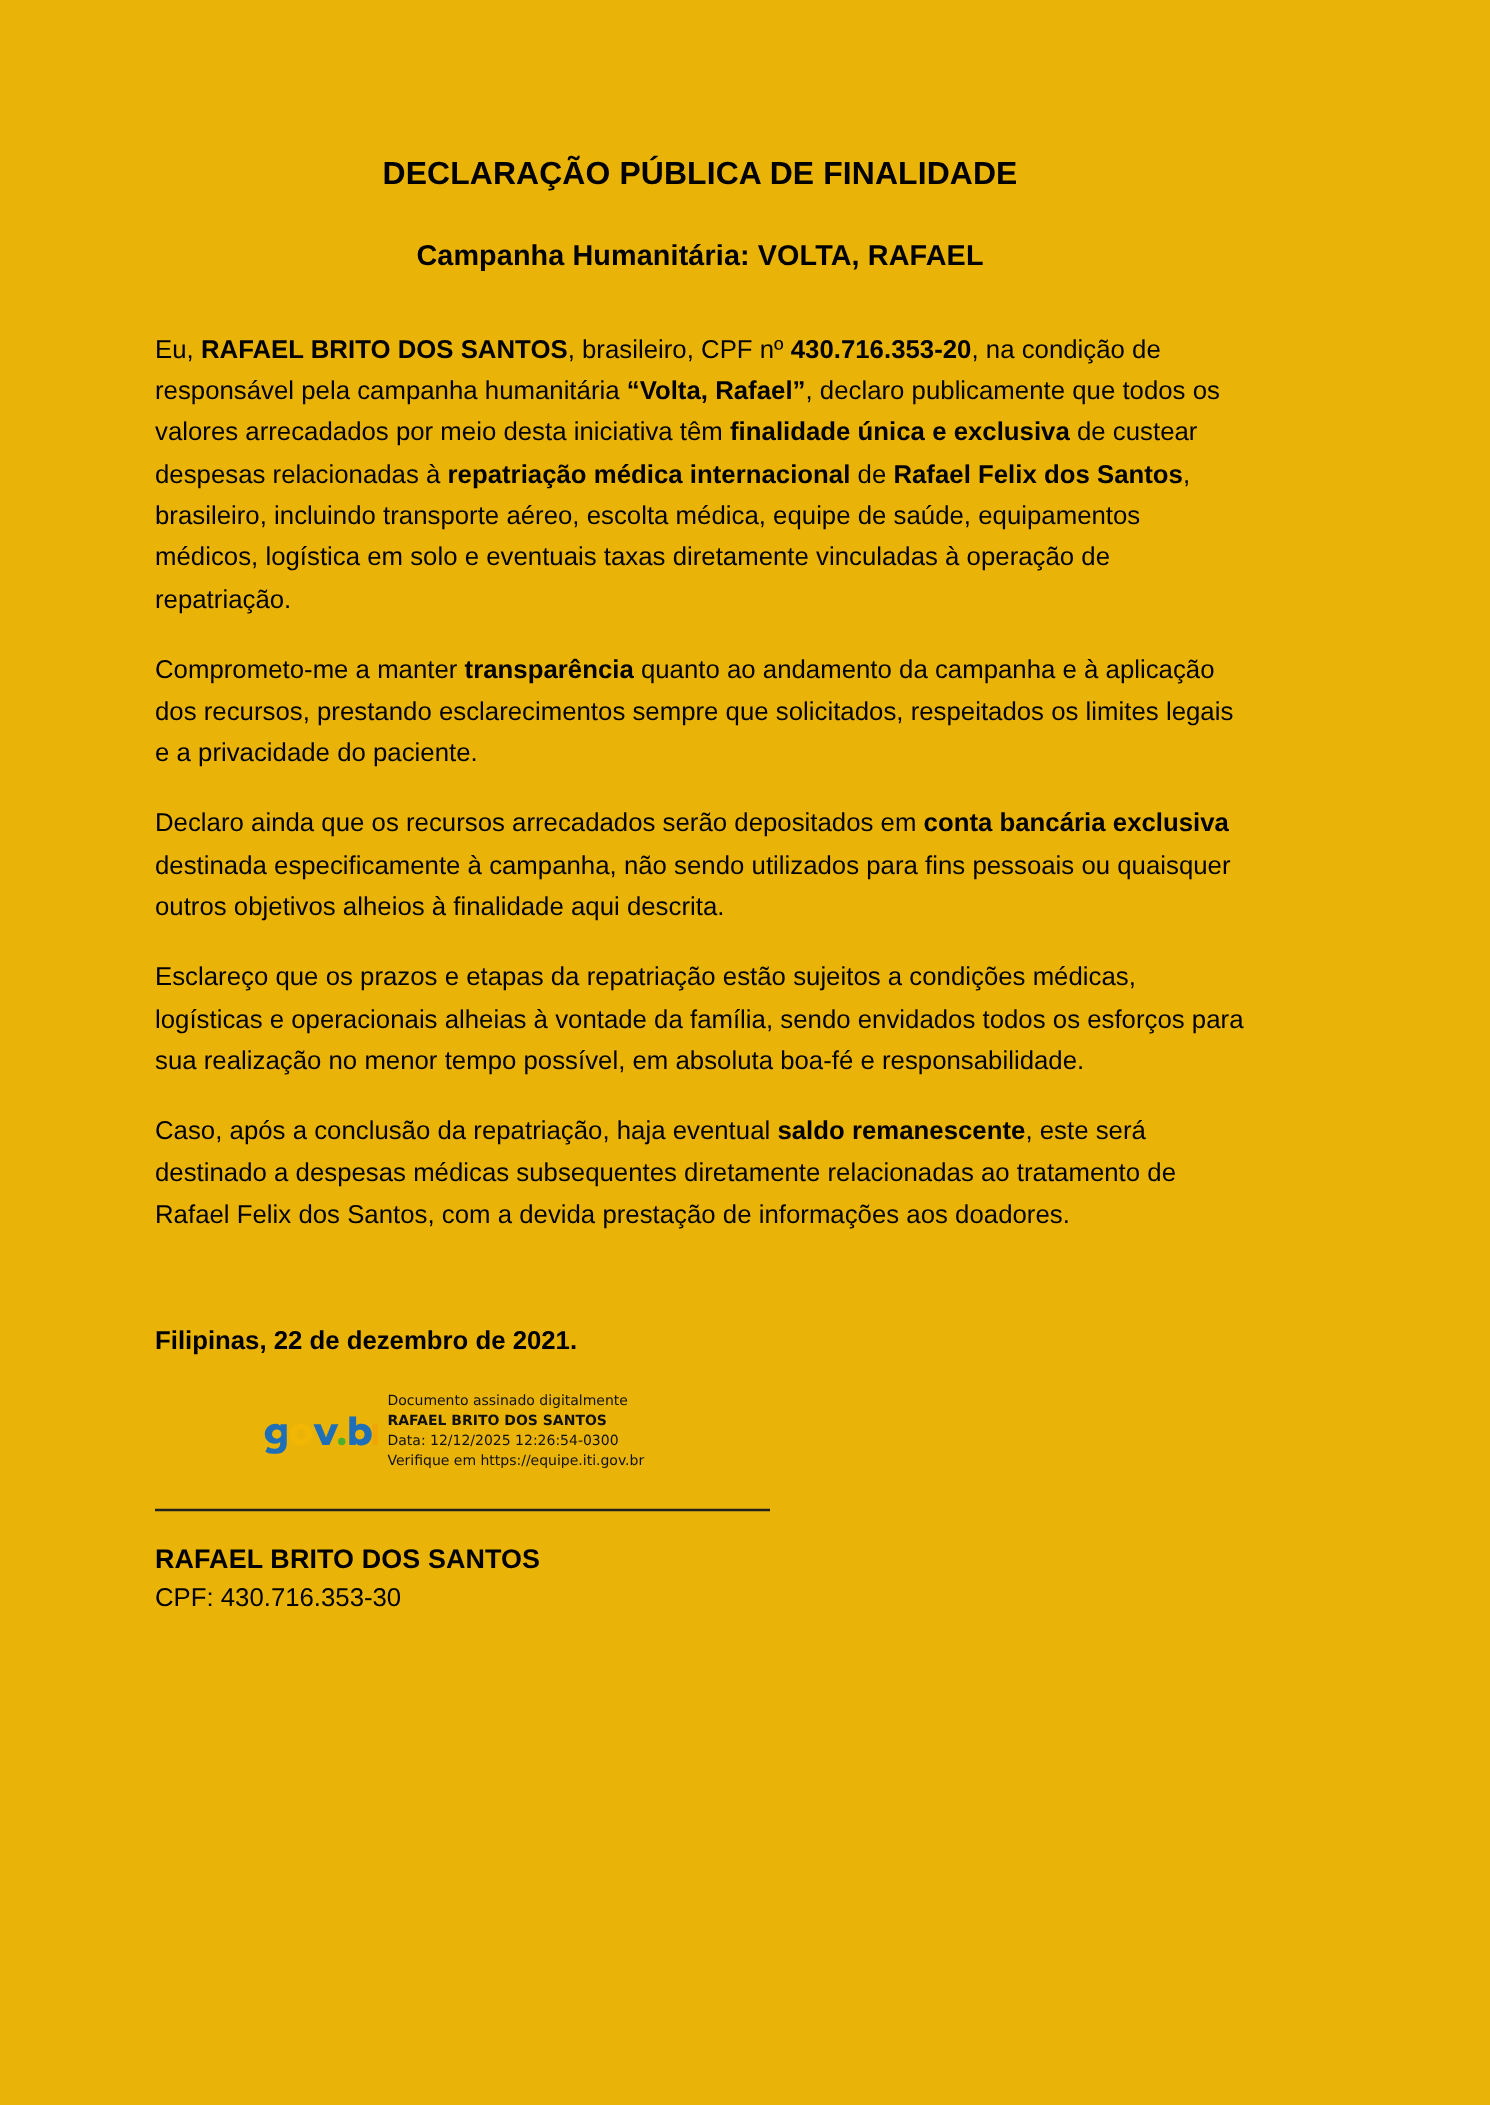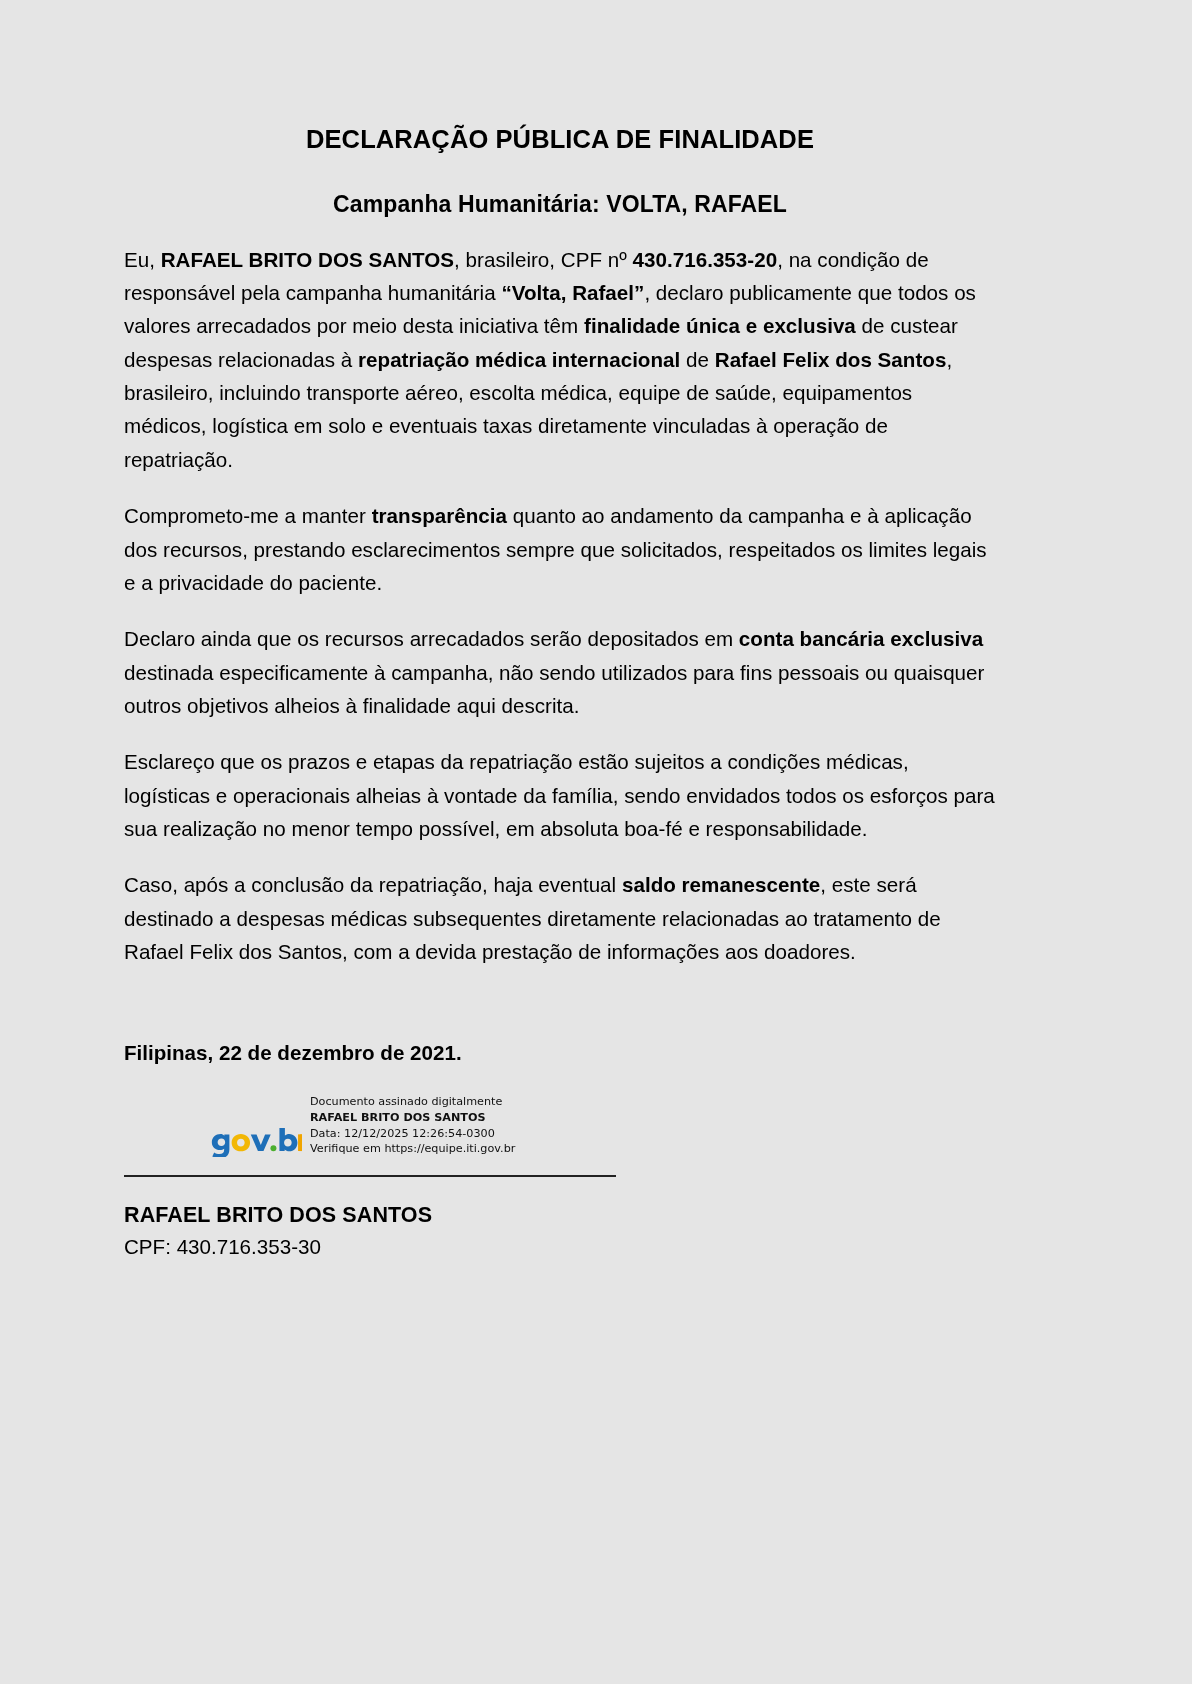--- a/index.html
+++ b/index.html
@@ -13,21 +13,21 @@
     height: 1684px;
     font-family: "Liberation Sans", sans-serif;
     color: #000000;
     -webkit-font-smoothing: antialiased;
   }
 
   .page {
     position: relative;
     width: 1192px;
     height: 1684px;
-    background: #e5e5e5;
+    background: #eab308;
     box-sizing: border-box;
     padding: 0;
     overflow: hidden;
   }
 
   .content {
     position: absolute;
     left: 124px;
     top: 0;
     width: 872px;
@@ -48,21 +48,21 @@
     padding-top: 34px;
     font-size: 23px;
     font-weight: bold;
     text-align: center;
     letter-spacing: 0.1px;
     line-height: 1.25;
   }
 
   
   .body-block {
-    margin-top: 24px;
+    margin-top: 44px;
   }
   p.para {
     margin: 0 0 23px 0;
     font-size: 20.6px;
     line-height: 1.62;
     text-align: left;
     letter-spacing: 0.02px;
   }
   p.para:last-child {
     margin-bottom: 0;
@@ -74,24 +74,24 @@
     margin: 0;
     padding-top: 70px;
     font-size: 20.6px;
     font-weight: bold;
     line-height: 1.5;
   }
 
   
   .signature-stamp {
     position: relative;
-    margin-top: 12px;
+    margin-top: 24px;
     margin-left: 82px;
     display: flex;
-    align-items: flex-end;
+    align-items: flex-start;
     width: 420px;
     height: 76px;
   }
   .stamp-logo {
     width: 96px;
     flex: 0 0 96px;
     padding-top: 20px;
     line-height: 0;
   }
   .stamp-logo svg {

